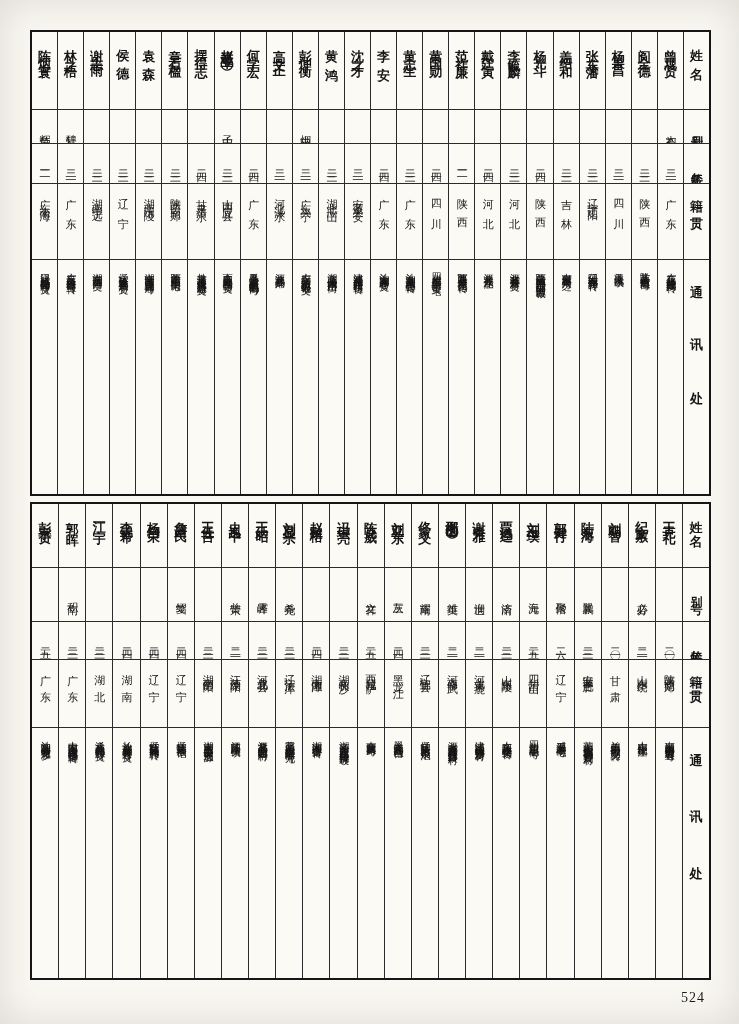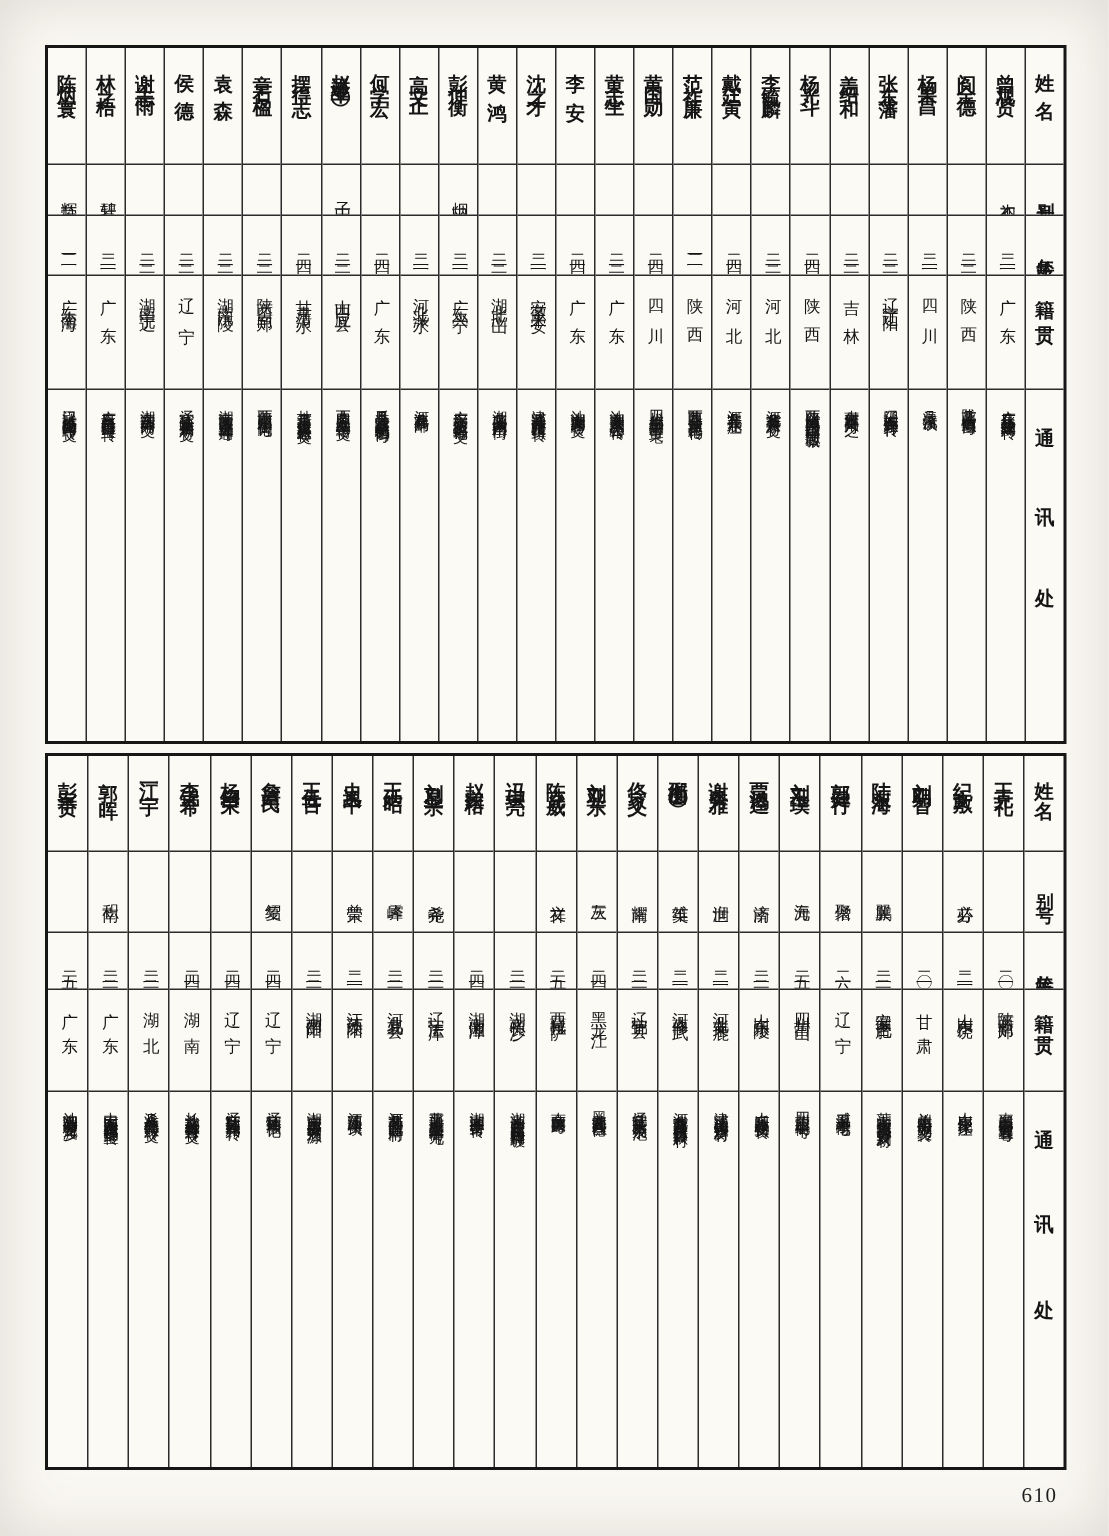--- a/index.html
+++ b/index.html
@@ -931,14 +931,14 @@
           <span class="v t-age hd" style="letter-spacing: 1px;">年龄</span>
         </div>
         <div class="cell c-native">
           <span class="v t-native hd" style="letter-spacing: 14px;">籍贯</span>
         </div>
         <div class="cell c-addr">
           <span class="v t-address hd" style="letter-spacing: 57px;">通讯处</span>
         </div>
       </div>
     </div>
-  <div class="page-number">610</div>
+  <div class="page-number">524</div>
 </div>
 
 </body></html>

